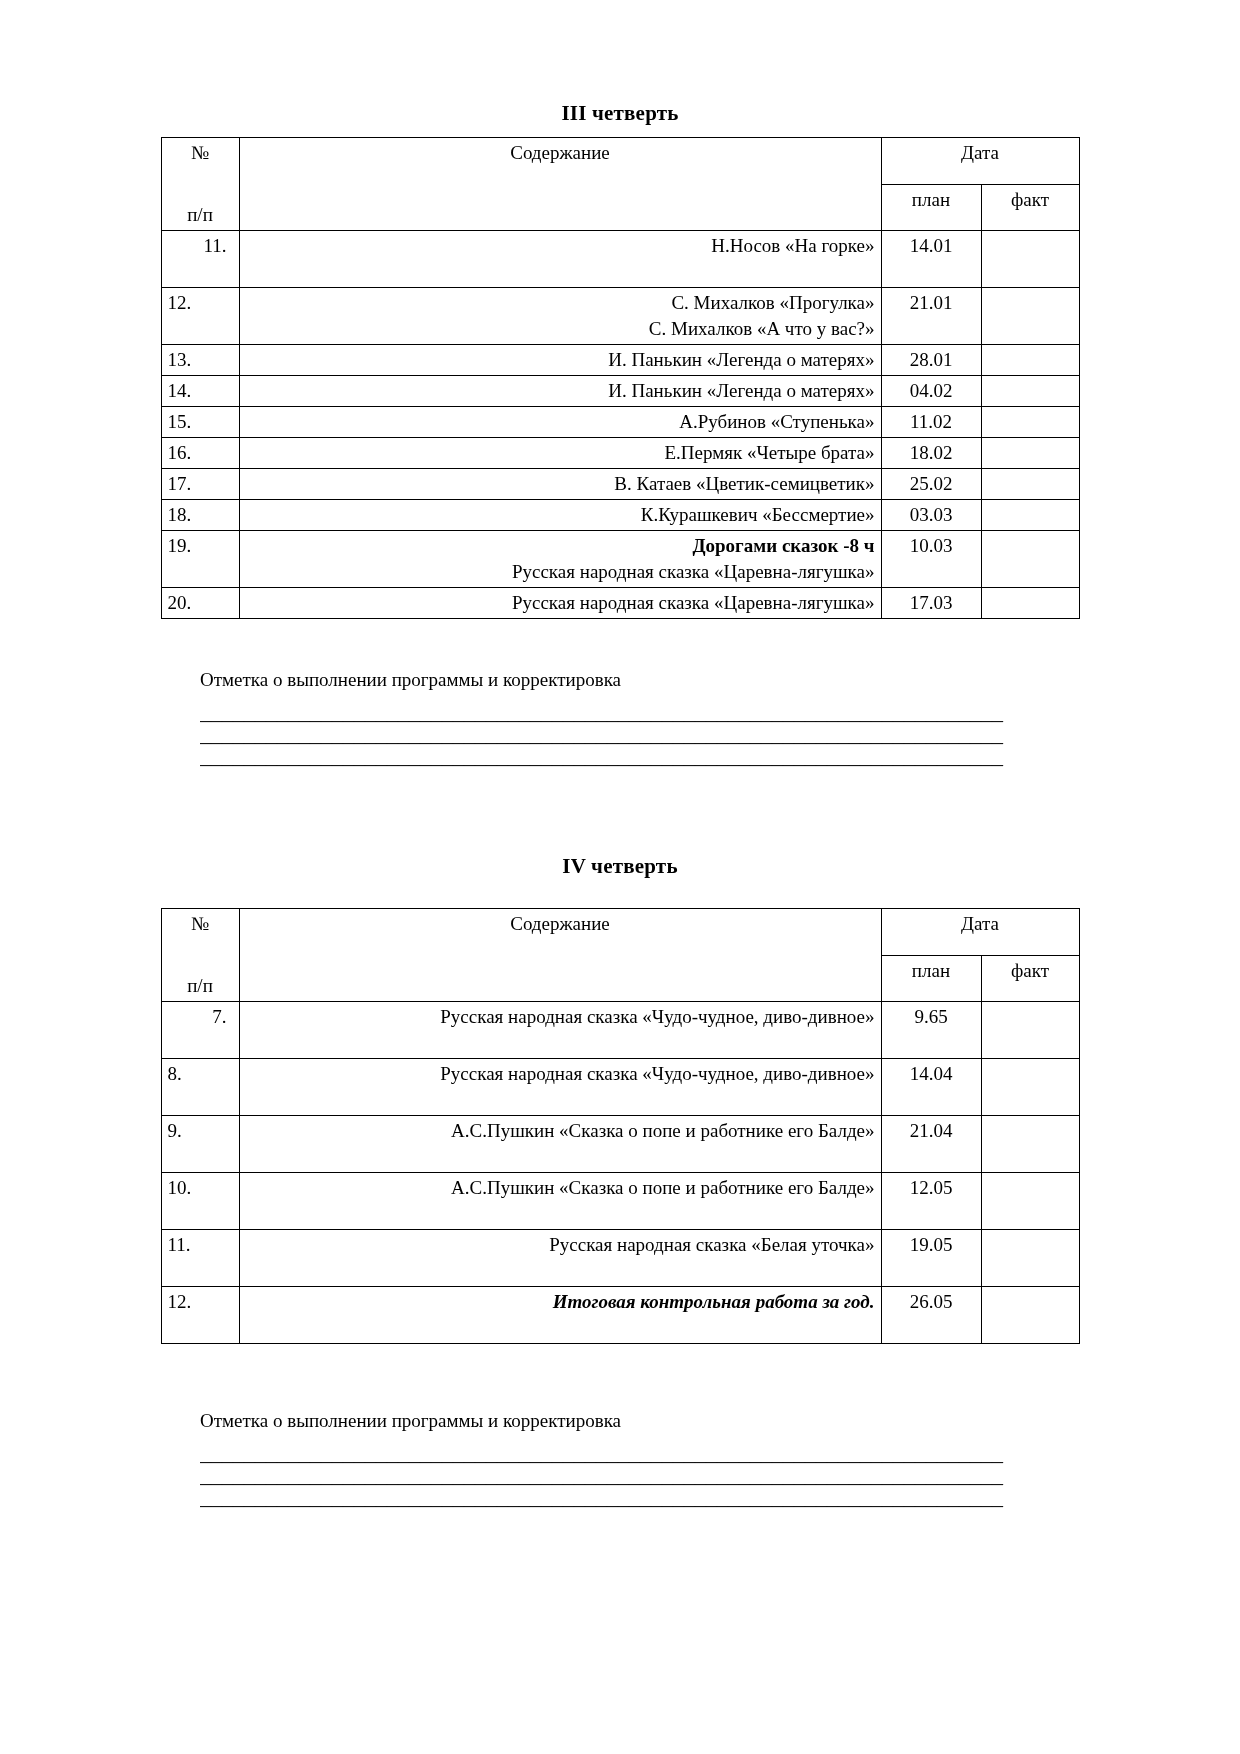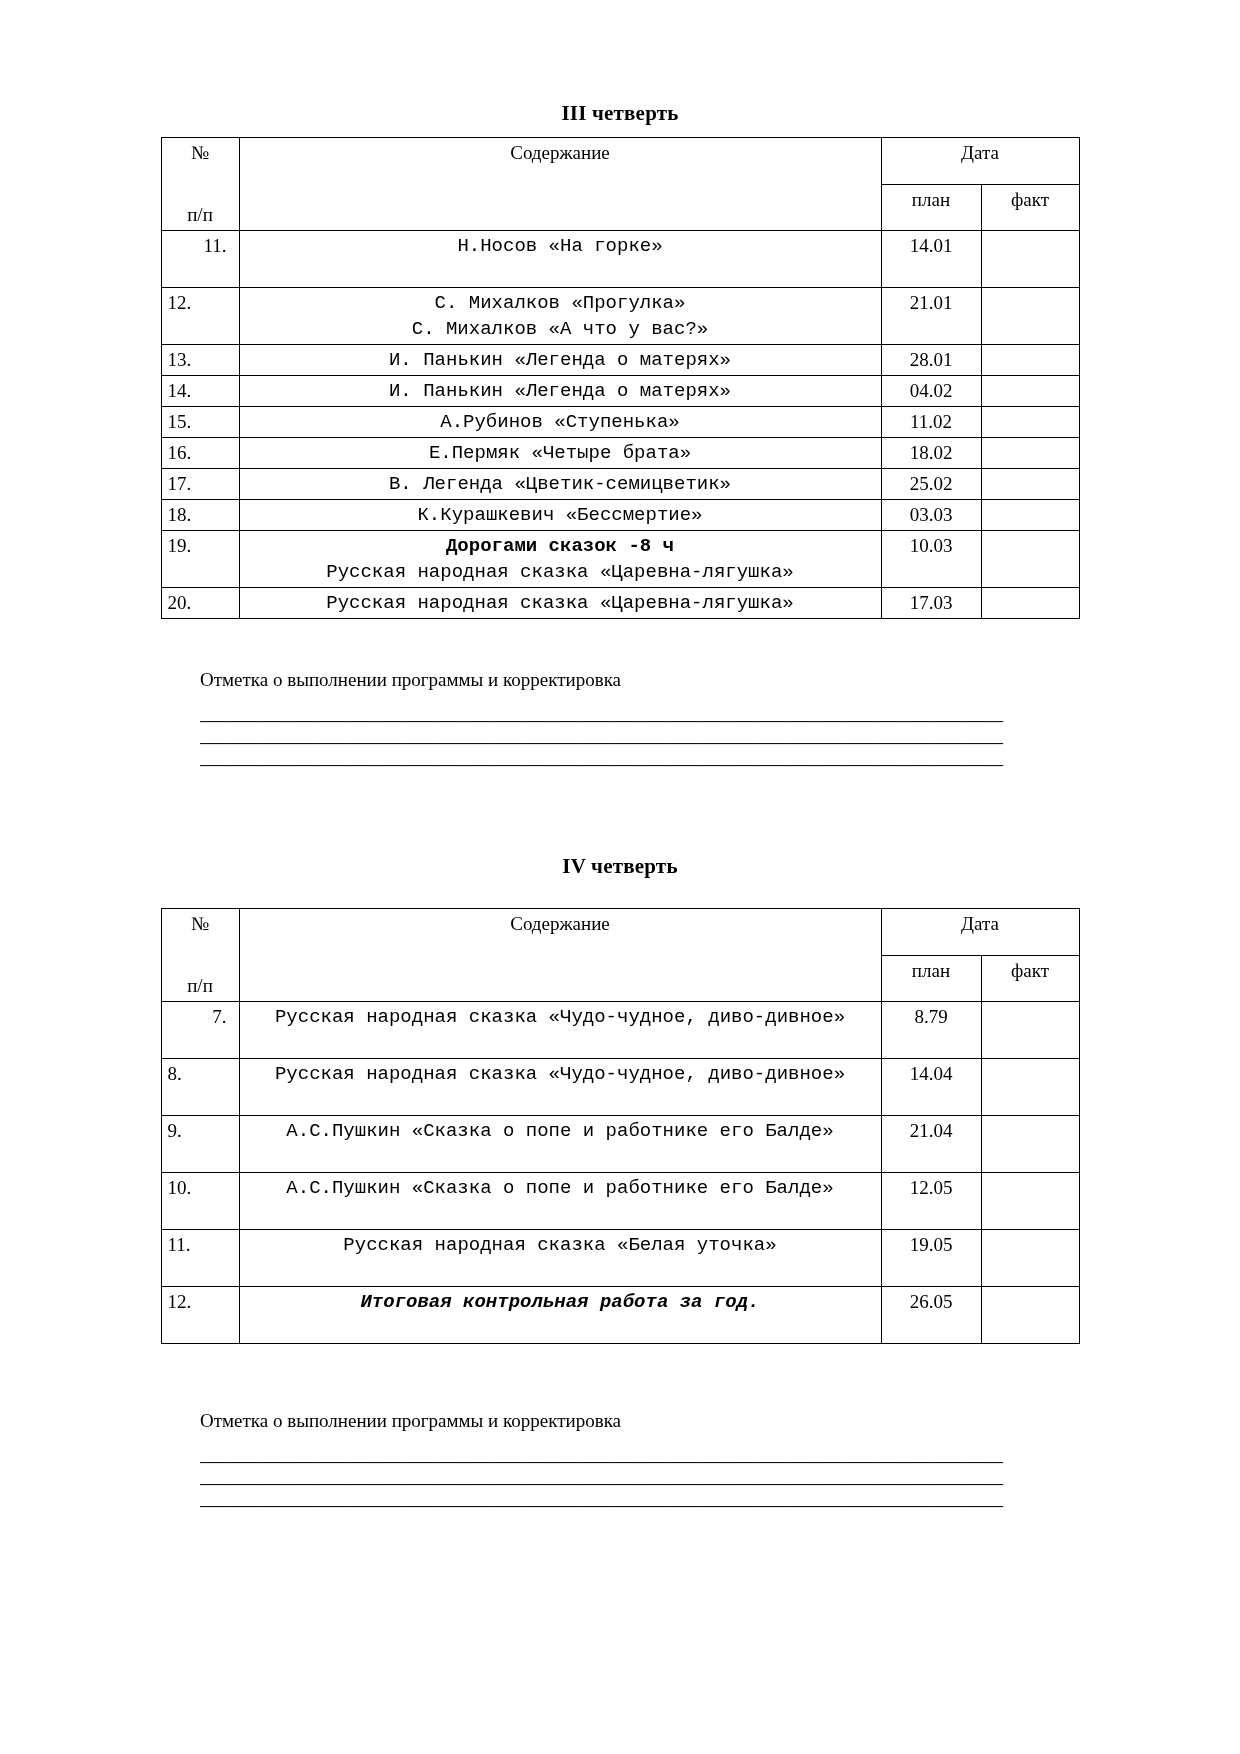--- a/index.html
+++ b/index.html
@@ -64,21 +64,21 @@
   }
   th.h-num { padding-top: 3px; }
   th.h-num .n-top { display:block; }
   th.h-num .n-bot { display:block;margin-top:36px; }
   th.h-cont { padding-top: 4px; }
   th.h-date { padding: 3px 6px 2px; }
   th.h-sub  { text-align: center; font-size: 17px; line-height: 22px; padding: 2px 4px; }
 
   td.num { text-align: left; padding-left: 10px; white-space: nowrap; }
   td.num.right { text-align: right; padding-right: 12px; }
-  td.cont { text-align: center; padding-left: 10px; font-family: Liberation Mono, monospace; }
+  td.cont { text-align: right; padding-left: 10px; }
   td.plan { text-align: center; white-space: nowrap; }
   td.fact { text-align: center; }
 
   td.cont .bold   { font-weight: bold; display: block; }
   td.cont .plain  { display: block; }
   td.cont .bolditalic { font-weight: bold; font-style: italic; display: block; }
 
   
   .note-block {
     margin: 18px auto;
@@ -194,21 +194,21 @@
           <td class="num">16.</td>
           <td class="cont">
             <span class="plain">Е.Пермяк «Четыре брата»</span>
           </td>
           <td class="plan">18.02</td>
           <td class="fact"></td>
         </tr>
         <tr>
           <td class="num">17.</td>
           <td class="cont">
-            <span class="plain">В. Легенда «Цветик-семицветик»</span>
+            <span class="plain">В. Катаев «Цветик-семицветик»</span>
           </td>
           <td class="plan">25.02</td>
           <td class="fact"></td>
         </tr>
         <tr>
           <td class="num">18.</td>
           <td class="cont">
             <span class="plain">К.Курашкевич «Бессмертие»</span>
           </td>
           <td class="plan">03.03</td>
@@ -274,21 +274,21 @@
         <th class="h-sub">факт</th>
       </tr>
     </thead>
     <tbody class="tall">
         <tr>
           <td class="num right">7.</td>
           <td class="cont">
             <span class="plain">Русская народная сказка «Чудо-чудное, диво-дивное»</span>
             <span class="plain">&nbsp;</span>
           </td>
-          <td class="plan">8.79</td>
+          <td class="plan">9.65</td>
           <td class="fact"></td>
         </tr>
         <tr>
           <td class="num">8.</td>
           <td class="cont">
             <span class="plain">Русская народная сказка «Чудо-чудное, диво-дивное»</span>
             <span class="plain">&nbsp;</span>
           </td>
           <td class="plan">14.04</td>
           <td class="fact"></td>

